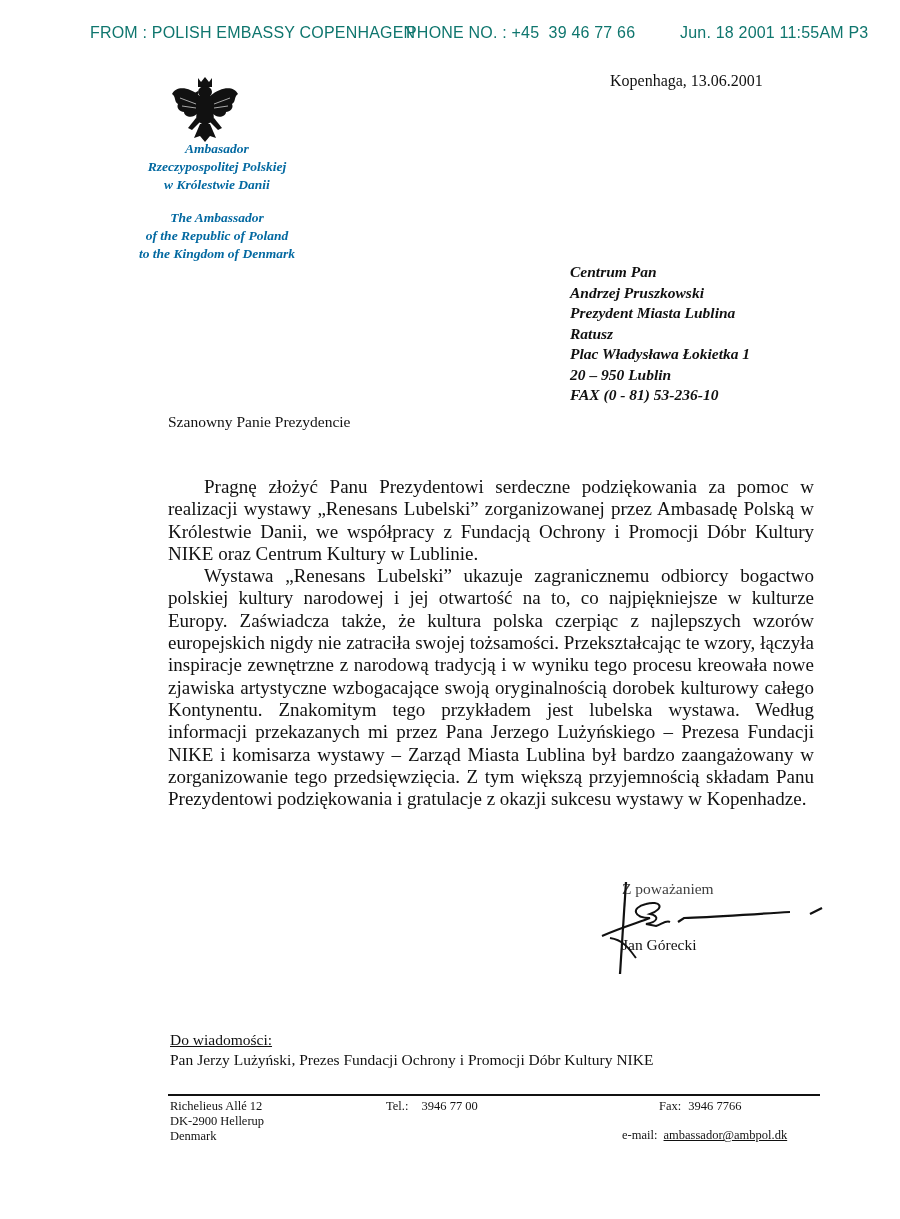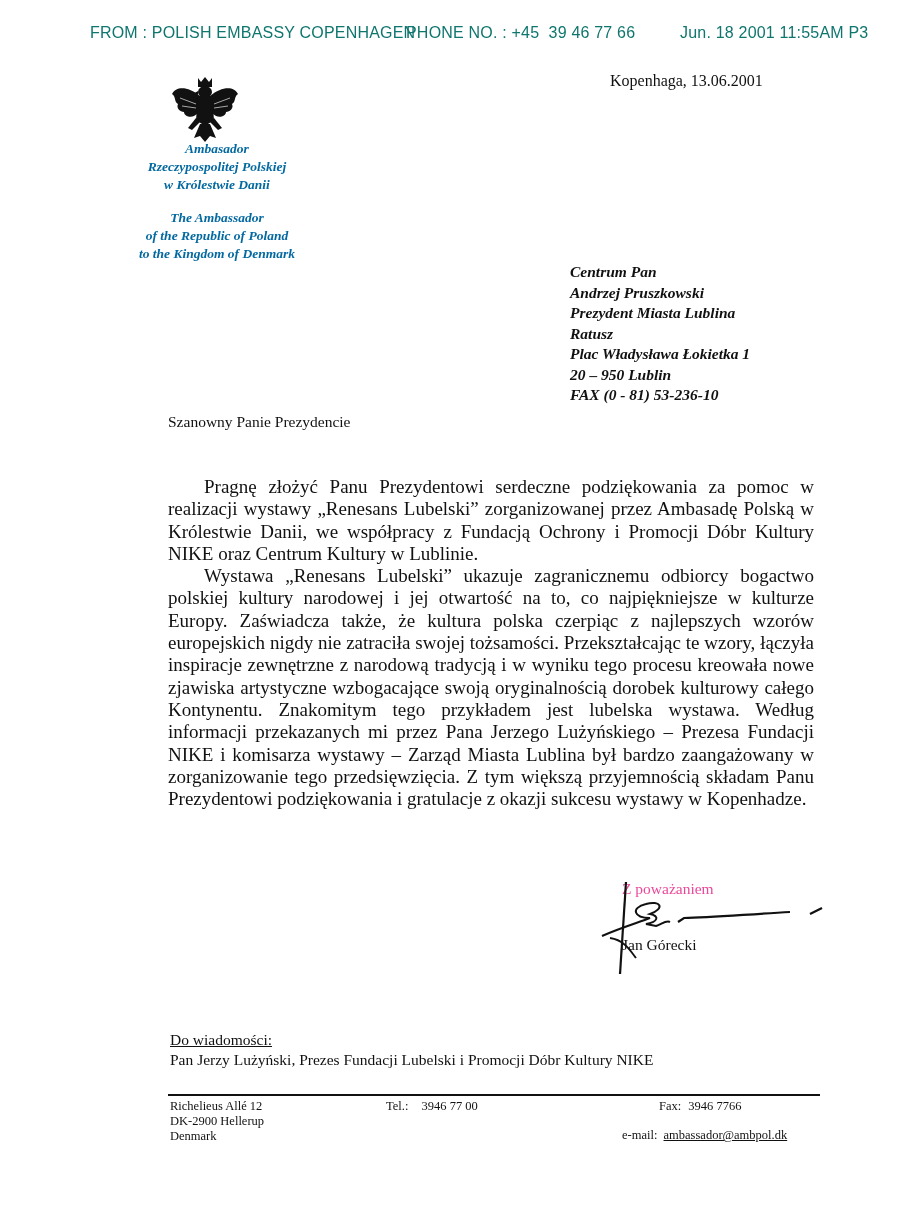--- a/index.html
+++ b/index.html
@@ -31,21 +31,21 @@
     font-family: "Liberation Serif", serif; font-size: 15.5px; color: #111; text-align: right;
   }
   .body-text {
     position: absolute; left: 168px; top: 476px; width: 646px;
     font-family: "Liberation Serif", serif; font-size: 19px; line-height: 22.3px;
     text-align: justify; color: #111;
   }
   .body-text p { margin: 0; text-indent: 36px; }
   .closing {
     position: absolute; left: 622px; top: 880px;
-    font-family: "Liberation Serif", serif; font-size: 15.5px; color: #ec4899;
+    font-family: "Liberation Serif", serif; font-size: 15.5px; color: #404040;
   }
   .signature { position: absolute; left: 600px; top: 878px; width: 240px; height: 100px; }
   .signer {
     position: absolute; left: 622px; top: 936px;
     font-family: "Liberation Serif", serif; font-size: 15.5px; color: #111;
   }
   .cc-label {
     position: absolute; left: 170px; top: 1031px;
     font-family: "Liberation Serif", serif; font-size: 15.5px; text-decoration: underline; color: #111;
   }
@@ -130,21 +130,21 @@
 <svg class="signature" viewBox="0 0 240 100">
   <path d="M26 4 L20 96" stroke="#111" stroke-width="2.2" fill="none"></path>
   <path d="M2 58 C20 50, 40 44, 50 40 C34 40, 30 30, 46 26 C60 22, 66 30, 50 36 C60 38, 58 44, 46 46 L56 48 C62 46, 66 42, 70 44" stroke="#111" stroke-width="2" fill="none"></path>
   <path d="M78 44 L84 40 C110 40, 150 36, 190 34" stroke="#111" stroke-width="2.2" fill="none"></path>
   <path d="M210 36 L222 30" stroke="#111" stroke-width="2.2" fill="none"></path>
   <path d="M10 60 C24 62, 30 72, 36 80" stroke="#111" stroke-width="1.8" fill="none"></path>
 </svg>
 <div class="signer">Jan Górecki</div>
 
 <div class="cc-label">Do wiadomości:</div>
-<div class="cc-text">Pan Jerzy Lużyński, Prezes Fundacji Lubelski i Promocji Dóbr Kultury NIKE</div>
+<div class="cc-text">Pan Jerzy Lużyński, Prezes Fundacji Ochrony i Promocji Dóbr Kultury NIKE</div>
 
 <div class="footer-rule"></div>
 <div class="footer" style="left:170px; top:1099px">
   <div>Richelieus Allé 12</div>
   <div>DK-2900 Hellerup</div>
   <div>Denmark</div>
 </div>
 <div class="footer" style="left:386px; top:1099px">
   <span>Tel.:</span>
   <span style="margin-left:10px">3946 77 00</span>

